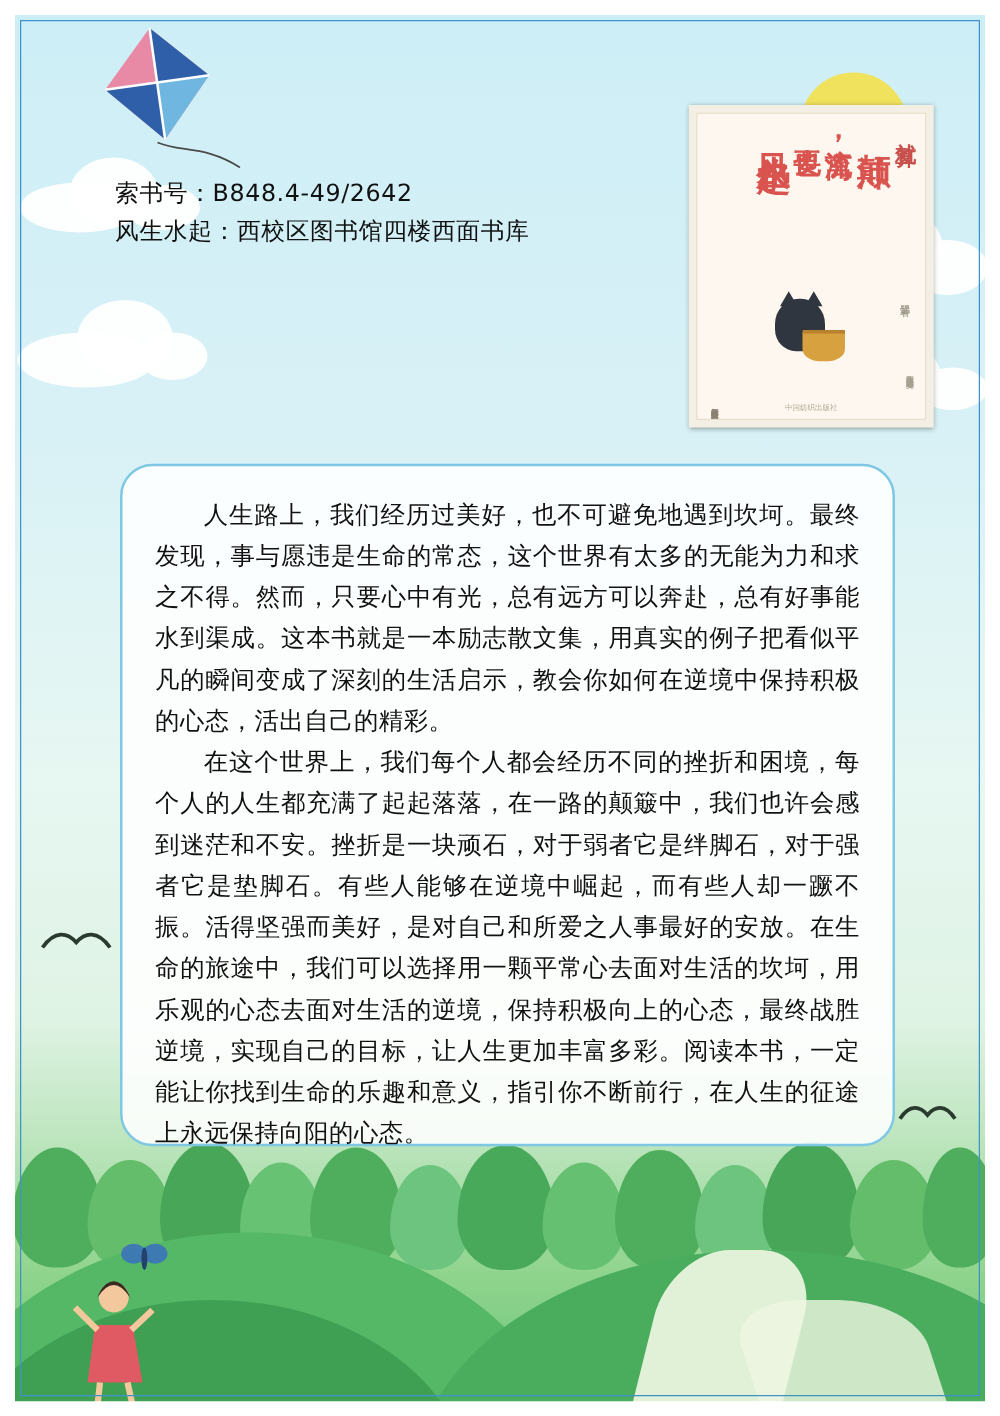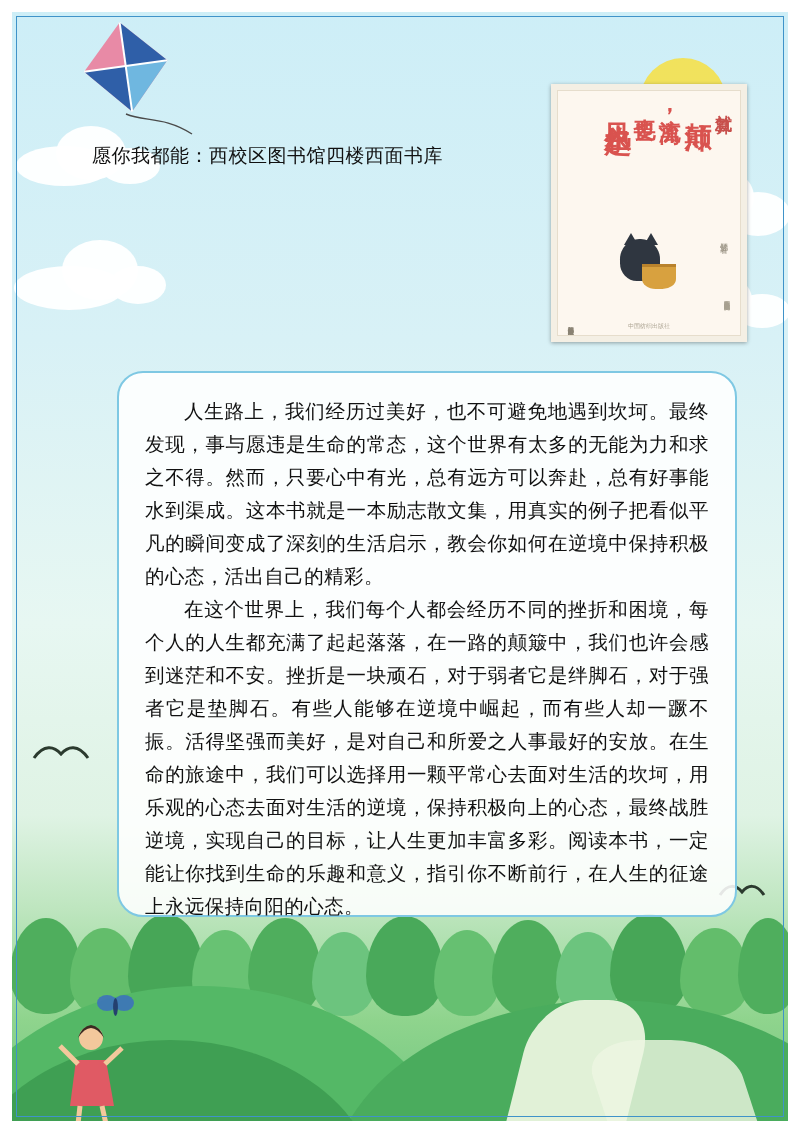--- a/index.html
+++ b/index.html
@@ -193,21 +193,20 @@
     left: 96px;
     top: 371px;
     width: 620px;
     height: 546px;
     background: rgba(255,255,255,.88);
     border: 2px solid #7ec8e3;
     border-radius: 26px;
     box-sizing: border-box;
     padding: 22px 26px 18px 26px;
     z-index: 22;
-    margin-left: 21px;
   }
   .speech p {
     margin: 0;
     font-family: "DejaVu Serif", "Liberation Serif", serif;
     font-size: 19.5px;
     line-height: 33px;
     color: #111111;
     text-align: justify;
     text-indent: 2em;
     letter-spacing: .4px;
@@ -308,21 +307,22 @@
   </div>
   <div class="bird" style="left:96px; top:990px; width:40px; height:32px;">
     <svg viewBox="0 0 40 32" width="40" height="32">
       <ellipse cx="11" cy="13" rx="10" ry="8" fill="#3b6fc0" opacity=".85"></ellipse>
       <ellipse cx="28" cy="13" rx="10" ry="8" fill="#3b6fc0" opacity=".85"></ellipse>
       <ellipse cx="19.5" cy="17" rx="2.4" ry="9" fill="#24406e"></ellipse>
     </svg>
   </div>
 
   <div class="book-info">
-    <div>愿你我都能：西校区图书馆四楼西面书库</div>
+    <div>索书号：B848.4-49/2642</div>
+    <div>风生水起：西校区图书馆四楼西面书库</div>
   </div>
 
   <div class="cover-photo">
     <div class="cover-inner">
       <div class="cover-title">
         <span class="cover-col c-sm">就算</span>
         <span class="cover-col c-big">颠沛</span>
         <span class="cover-col c-mid">流离，</span>
         <span class="cover-col c-mid">也要</span>
         <span class="cover-col c-big">风生水起</span>

